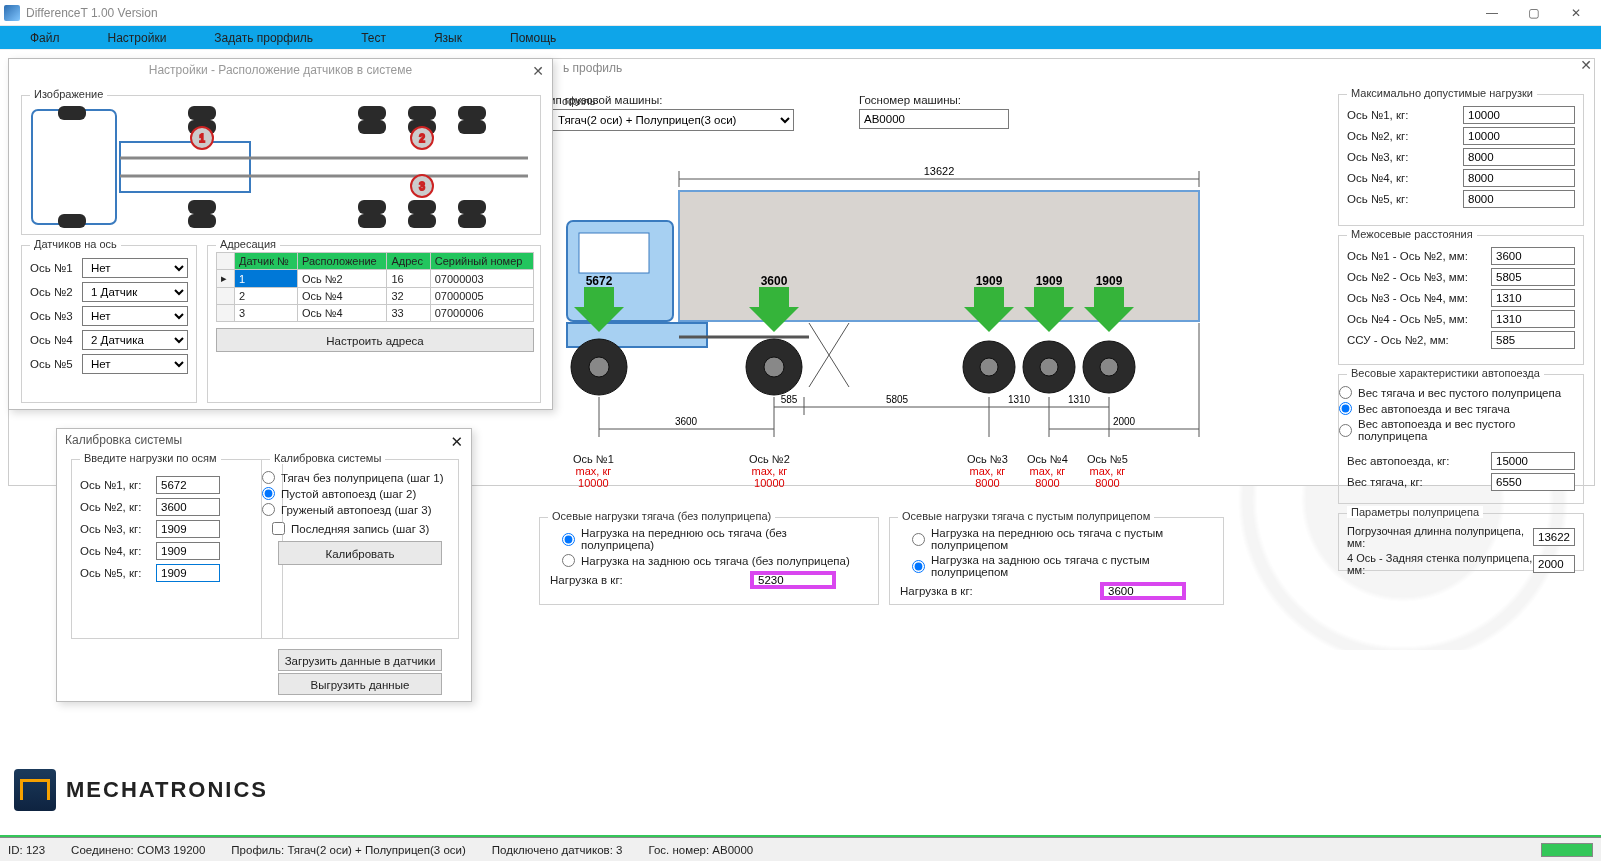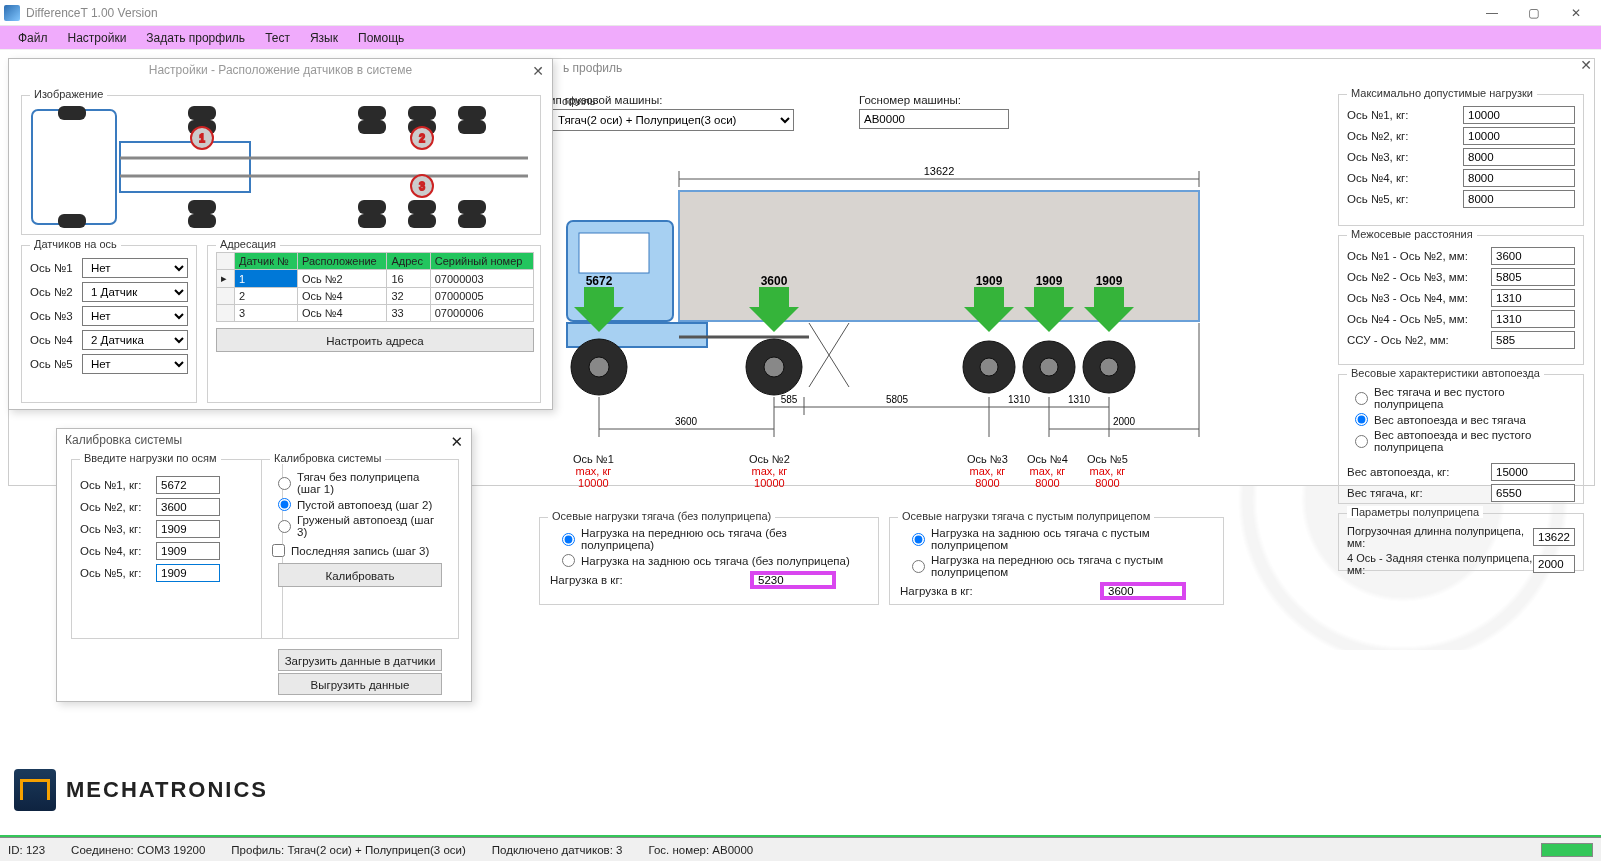--- a/index.html
+++ b/index.html
@@ -6,21 +6,21 @@
   body { font-family: "Segoe UI", Tahoma, Arial, sans-serif; font-size: 12px; color: #222; background: #fff; overflow: hidden; width: 1601px; height: 861px; position: relative; }
   
   
   .titlebar { height: 26px; background: #fff; border-bottom: 1px solid #e8e8e8; display: flex; align-items: center; padding: 0 4px; }
   .titlebar .app-icon { width: 16px; height: 16px; background: linear-gradient(135deg,#2b6cb0,#82c7ff); margin-right: 6px; border-radius:2px; }
   .titlebar .title { color: #888; font-size: 12px; flex: 1; }
   .titlebar .win-ctrls { display: flex; }
   .titlebar .win-ctrls div { width: 42px; height: 26px; display: flex; align-items: center; justify-content: center; color: #555; font-size: 12px; }
   
   
-  .menubar { height: 24px; background: #f0abfc; display: flex; align-items: center; padding: 0 8px; border-bottom: 1px solid #f0f0f0; }
+  .menubar { height: 24px; background: #0ea5e9; display: flex; align-items: center; padding: 0 20px; border-bottom: 1px solid #f0f0f0; gap: 28px; }
   .menubar span { padding: 0 10px; cursor: default; }
   
   
   .mainarea { position: absolute; top: 50px; left: 0; right: 0; bottom: 45px; }
   
   
   .profile-panel { position: absolute; top: 8px; left: 8px; right: 6px; height: 428px; border: 1px solid #ccc; background: #fff; }
   .profile-panel .hdr { position:absolute; top:-2px; right:-2px; height:20px; width:100%; text-align:right; }
   .profile-panel .hdr .close { position:absolute; right:4px; top:0; font-size:14px; color:#555; cursor:default; }
   .profile-panel .hdr .title-tail { position:absolute; left:552px; top:4px; color:#888; font-size:12px; }
@@ -34,21 +34,21 @@
   .weightchar { top:315px; right:10px; width:246px; height:130px; }
   .trailerparams { top:454px; right:10px; width:246px; height:58px; }
   
   .row { display:flex; align-items:center; margin:3px 8px; }
   .row label { flex:1; font-size:11.5px; }
   .row input.txt { width:112px; height:18px; border:1px solid #7a7a7a; padding:0 4px; font-size:11.5px; }
   .row input.txt.short { width:84px; }
   .trailerparams .row label { font-size:11px; }
   .trailerparams .row input.txt { width:42px; }
   
-  .rdo { display:flex; align-items:center; margin:3px 16px; font-size:11.5px; }
+  .rdo { display:flex; align-items:center; margin:3px 0; font-size:11.5px; }
   .rdo input { margin-right:6px; }
   
   
   .center-top-a { top:35px; left:540px; width:310px; height:50px; border:none;}
   .center-top-b { top:35px; left:850px; width:320px; height:50px; border:none;}
   .lbl { font-size:11.5px; margin-bottom:3px; display:block; }
   select.combo { width:245px; height:22px; border:1px solid #7a7a7a; font-size:11.5px; padding-left:4px; background:#fff; }
   input.plate { width:150px; height:20px; border:1px solid #7a7a7a; padding:0 4px; font-size:11.5px; }
   
   
@@ -366,26 +366,26 @@
         </div>
       <div class="loadrow">
           <label>Нагрузка в кг:</label>
           <input value="5230" style="">
         </div>
     </div>
     <div class="profgrp axloads-b">
       <span class="grp-title">Осевые нагрузки тягача с пустым полуприцепом</span>
       <div style="height:6px"></div>
       <div class="rdo">
+          <input type="radio" name="al2" style="">
+          <span>Нагрузка на переднюю ось тягача с пустым полуприцепом</span>
+        </div>
+      <div class="rdo">
           <input type="radio" name="al2" checked="" style="">
           <span>Нагрузка на заднюю ось тягача с пустым полуприцепом</span>
-        </div>
-      <div class="rdo">
-          <input type="radio" name="al2" style="">
-          <span>Нагрузка на переднюю ось тягача с пустым полуприцепом</span>
         </div>
       <div class="loadrow">
           <label>Нагрузка в кг:</label>
           <input value="3600" style="">
         </div>
     </div>
   </div>
 
   <div class="sensor-dlg">
     <div class="dlg-title">Настройки - Расположение датчиков в системе</div>

